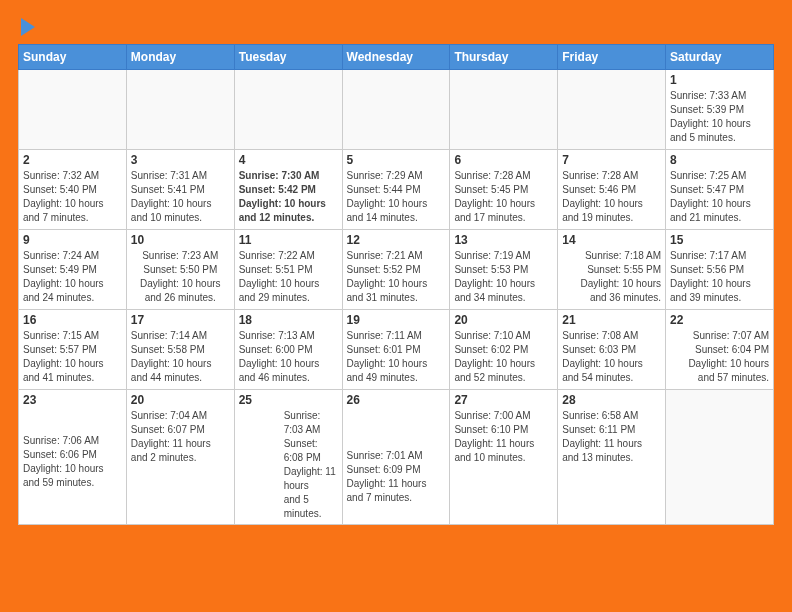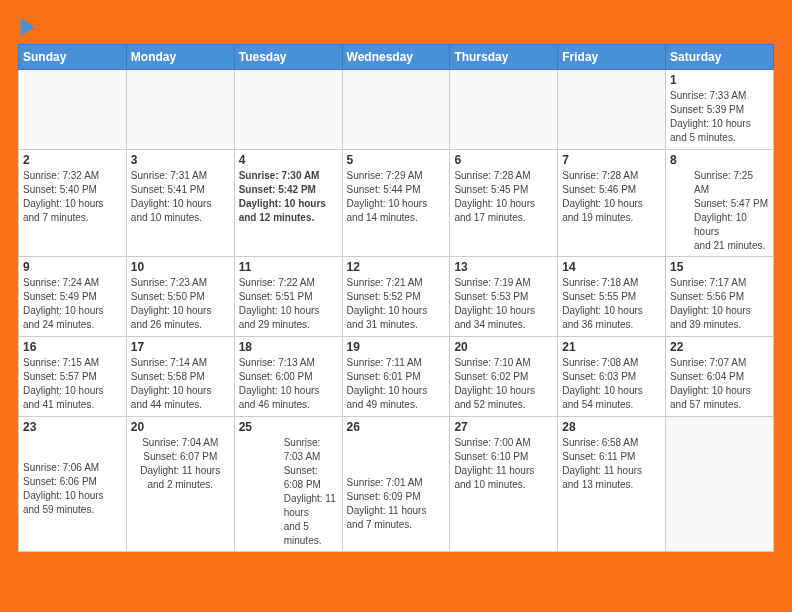--- a/index.html
+++ b/index.html
@@ -187,37 +187,37 @@
           </td>
           <td>
             <span class="day-number">7</span>
             <div class="day-info" style="white-space: pre-line;">Sunrise: 7:28 AM
 Sunset: 5:46 PM
 Daylight: 10 hours
 and 19 minutes.</div>
           </td>
           <td>
             <span class="day-number">8</span>
-            <div class="day-info" style="white-space: pre-line; margin-left: 24px;">Sunrise: 7:25 AM
+            <div class="day-info" style="white-space: pre-line;">Sunrise: 7:25 AM
 Sunset: 5:47 PM
 Daylight: 10 hours
 and 21 minutes.</div>
           </td>
         </tr>
         <tr>
           <td>
             <span class="day-number">9</span>
             <div class="day-info" style="white-space: pre-line;">Sunrise: 7:24 AM
 Sunset: 5:49 PM
 Daylight: 10 hours
 and 24 minutes.</div>
           </td>
           <td>
             <span class="day-number">10</span>
-            <div class="day-info" style="white-space: pre-line;">Sunrise: 7:23 AM
+            <div class="day-info" style="white-space: pre-line; text-align: center;">Sunrise: 7:23 AM
 Sunset: 5:50 PM
 Daylight: 10 hours
 and 26 minutes.</div>
           </td>
           <td>
             <span class="day-number">11</span>
             <div class="day-info" style="white-space: pre-line;">Sunrise: 7:22 AM
 Sunset: 5:51 PM
 Daylight: 10 hours
 and 29 minutes.</div>
@@ -231,21 +231,21 @@
           </td>
           <td>
             <span class="day-number">13</span>
             <div class="day-info" style="white-space: pre-line;">Sunrise: 7:19 AM
 Sunset: 5:53 PM
 Daylight: 10 hours
 and 34 minutes.</div>
           </td>
           <td>
             <span class="day-number">14</span>
-            <div class="day-info" style="white-space: pre-line;">Sunrise: 7:18 AM
+            <div class="day-info" style="white-space: pre-line; text-align: right;">Sunrise: 7:18 AM
 Sunset: 5:55 PM
 Daylight: 10 hours
 and 36 minutes.</div>
           </td>
           <td>
             <span class="day-number">15</span>
             <div class="day-info" style="white-space: pre-line;">Sunrise: 7:17 AM
 Sunset: 5:56 PM
 Daylight: 10 hours
 and 39 minutes.</div>
@@ -289,37 +289,37 @@
           </td>
           <td>
             <span class="day-number">21</span>
             <div class="day-info" style="white-space: pre-line;">Sunrise: 7:08 AM
 Sunset: 6:03 PM
 Daylight: 10 hours
 and 54 minutes.</div>
           </td>
           <td>
             <span class="day-number">22</span>
-            <div class="day-info" style="white-space: pre-line;">Sunrise: 7:07 AM
+            <div class="day-info" style="white-space: pre-line; text-align: right;">Sunrise: 7:07 AM
 Sunset: 6:04 PM
 Daylight: 10 hours
 and 57 minutes.</div>
           </td>
         </tr>
         <tr>
           <td>
             <span class="day-number">23</span>
             <div class="day-info" style="white-space: pre-line; margin-top: 27px;">Sunrise: 7:06 AM
 Sunset: 6:06 PM
 Daylight: 10 hours
 and 59 minutes.</div>
           </td>
           <td>
             <span class="day-number">20</span>
-            <div class="day-info" style="white-space: pre-line; text-align: center;">Sunrise: 7:04 AM
+            <div class="day-info" style="white-space: pre-line;">Sunrise: 7:04 AM
 Sunset: 6:07 PM
 Daylight: 11 hours
 and 2 minutes.</div>
           </td>
           <td>
             <span class="day-number">25</span>
             <div class="day-info" style="white-space: pre-line; margin-left: 45px;">Sunrise: 7:03 AM
 Sunset: 6:08 PM
 Daylight: 11 hours
 and 5 minutes.</div>

